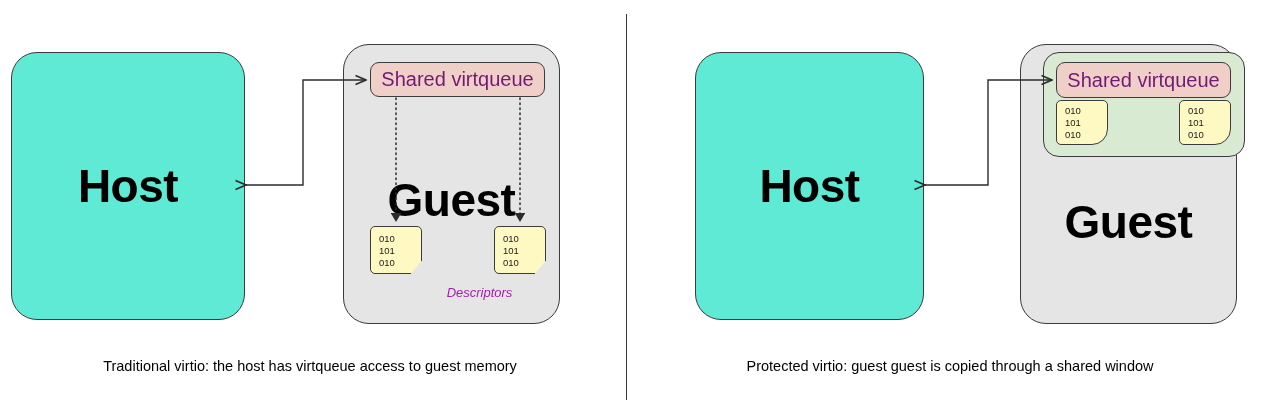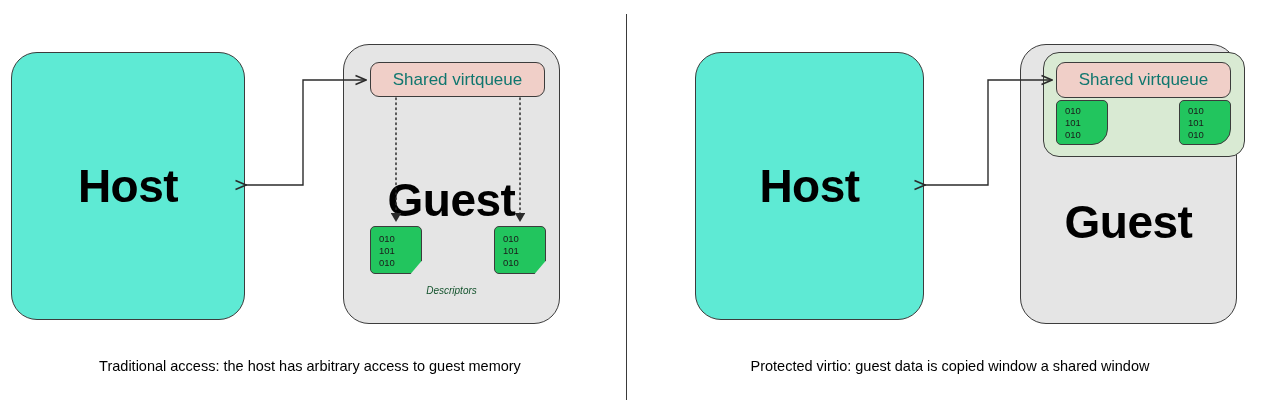--- a/index.html
+++ b/index.html
@@ -35,21 +35,21 @@
   }
   .window-box {
     background: #d9ead3;
     border-radius: 16px;
   }
   .vq-box {
     background: #f0cfc8;
     border-radius: 9px;
   }
   .desc-box {
-    background: #22c55e;
+    background: #fef9c3;
   }
   .desc-box.beveled {
     border-radius: 5px;
     clip-path: polygon(0 0, 100% 0, 100% 72%, 78% 100%, 0 100%);
   }
   .desc-box.rounded {
     border-radius: 5px 5px 16px 5px;
   }
 
   
@@ -59,22 +59,22 @@
     color: #000000;
     letter-spacing: -0.5px;
     white-space: nowrap;
   }
   .vq-label {
     position: absolute;
     inset: 0;
     display: flex;
     align-items: center;
     justify-content: center;
-    font-size: 17px;
-    color: #0f766e;
+    font-size: 20px;
+    color: #701a75;
     white-space: nowrap;
   }
   .desc-lines {
     position: absolute;
     inset: 0;
     display: flex;
     flex-direction: column;
     align-items: center;
     justify-content: center;
     gap: 1px;
@@ -85,23 +85,24 @@
     padding-right: 4px;
   }
   .desc-lines.left-aligned {
     align-items: flex-start;
     padding-left: 8px;
     padding-right: 0;
   }
   .descriptors-caption {
     position: absolute;
     font-style: italic;
-    font-size: 10px;
-    color: #14532d;
-    white-space: nowrap;
+    font-size: 13px;
+    color: #a21caf;
+    white-space: nowrap;
+    margin-left: 28px;
   }
   .panel-caption {
     position: absolute;
     font-size: 14.5px;
     color: #000000;
     white-space: nowrap;
     text-align: center;
   }
 
   
@@ -150,21 +151,21 @@
     <div class="box desc-box beveled" style="left:494px; top:226px; width:52px; height:48px;">
       <div class="desc-lines left-aligned">
         <span>010</span>
         <span>101</span>
         <span>010</span>
       </div>
     </div>
 
     <div class="descriptors-caption" style="left:343px; width:217px; top:285px; text-align:center;">Descriptors</div>
 
-    <div class="panel-caption" style="left:0px; width:620px; top:358px;">Traditional access: the host has arbitrary access to guest memory</div>
+    <div class="panel-caption" style="left:0px; width:620px; top:358px;">Traditional virtio: the host has virtqueue access to guest memory</div>
   </div>
 
   <div>
 
     <div class="box host-box" style="left:695px; top:52px; width:229px; height:268px;">
       <div class="big-label" style="left:0; right:0; top:50%; transform:translateY(-50%); text-align:center; font-size:46px;">Host</div>
     </div>
 
     <div class="box guest-box" style="left:1020px; top:44px; width:217px; height:280px;">
       <div class="big-label" style="left:0; right:0; top:150px; text-align:center; font-size:46px;">Guest</div>
@@ -185,21 +186,21 @@
     </div>
 
     <div class="box desc-box rounded" style="left:1179px; top:100px; width:52px; height:45px;">
       <div class="desc-lines left-aligned">
         <span>010</span>
         <span>101</span>
         <span>010</span>
       </div>
     </div>
 
-    <div class="panel-caption" style="left:640px; width:620px; top:358px;">Protected virtio: guest data is copied window a shared window</div>
+    <div class="panel-caption" style="left:640px; width:620px; top:358px;">Protected virtio: guest guest is copied through a shared window</div>
   </div>
 
   <svg class="connector-svg" viewBox="0 0 1266 408">
     <defs>
       <marker id="arrow-open" markerWidth="9" markerHeight="9" refX="8" refY="4" orient="auto" markerUnits="strokeWidth">
         <path d="M0.5,0.8 L8,4 L0.5,7.2" fill="none" stroke="#2b2b2b" stroke-width="1.1"></path>
       </marker>
       <marker id="arrow-solid" markerWidth="7" markerHeight="7" refX="6" refY="3.5" orient="auto" markerUnits="strokeWidth">
         <path d="M0,0 L6,3.5 L0,7 z" fill="#2b2b2b"></path>
       </marker>

